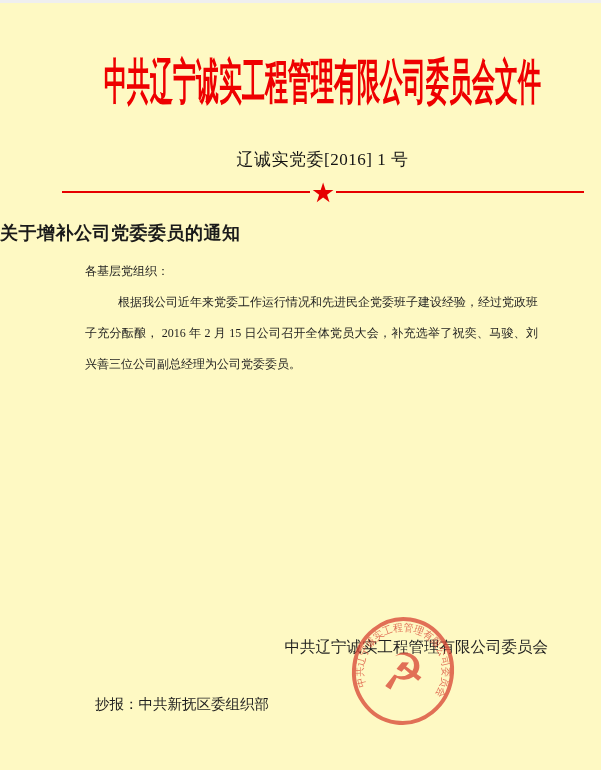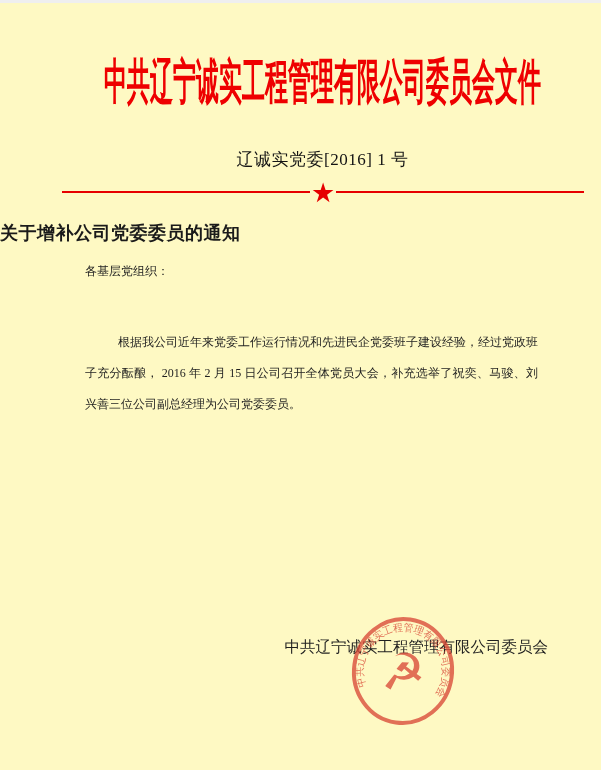--- a/index.html
+++ b/index.html
@@ -27,21 +27,21 @@
   .rule-row .line { flex:1; height:2px; background:#e60000; }
   .rule-row .star { color:#e60000; font-size:27px; line-height:1; margin:0 1px;
     font-family:"DejaVu Sans",sans-serif; }
 
   .doc-title { position:absolute; top:221px; left:0; width:100%; text-align:left;
     font-size:18px; font-weight:bold; color:#1a1a1a; letter-spacing:0.5px; }
 
   .body-text { position:absolute; top:256px; left:85px; width:453px;
     font-size:12px; line-height:31px; text-align:justify; }
   .body-text p { margin:0; }
-  .body-text p.indent { text-indent:33px;margin-top:40px; }
+  .body-text p.indent { text-indent:33px; }
 
   .sig-org  { position:absolute; top:637px; right:97px; font-size:15.5px; white-space:nowrap; }
   .sig-date { position:absolute; top:671px; left:329px; font-size:15px; white-space:nowrap; }
   .copy-note { position:absolute; top:695px; left:95px; font-size:14.5px; white-space:nowrap; }
 
   .seal { position:absolute; left:339px; top:605px; width:128px; height:132px;
     opacity:0.78; pointer-events:none; }
 </style>
 </head>
 <body>
@@ -64,20 +64,21 @@
   <div class="doc-title">关于增补公司党委委员的通知</div>
 
   <div class="body-text">
     <p>各基层党组织：</p>
     <p class="indent">根据我公司近年来党委工作运行情况和先进民企党委班子建设经验，经过党政班子充分酝酿， 2016 年 2 月 15 日公司召开全体党员大会，补充选举了祝奕、马骏、刘兴善三位公司副总经理为公司党委委员。</p>
   </div>
 
   <div class="sig-org">中共辽宁诚实工程管理有限公司委员会</div>
 
 
+  <div class="copy-note">抄报：中共新抚区委组织部</div>
 
   <svg class="seal" viewBox="0 0 128 132">
     <g transform="rotate(8 64 66)">
       <ellipse cx="64" cy="66" rx="49" ry="52" fill="none" stroke="#d94a38" stroke-width="4"></ellipse>
       <path id="sealTextPath" d="M29.36,86 A40,40 0 1 1 98.64,86" fill="none"></path>
       <text font-size="10.5" fill="#d94a38" font-family="Liberation Serif, DejaVu Serif, serif">
         <textPath href="#sealTextPath" startOffset="0" textLength="166" lengthAdjust="spacingAndGlyphs">中共辽宁诚实工程管理有限公司委员会</textPath>
       </text>
       <text x="64" y="84" font-size="50" fill="#d94a38" text-anchor="middle" font-family="DejaVu Sans, sans-serif" transform="rotate(-10 64 66)">☭</text>
     </g>

